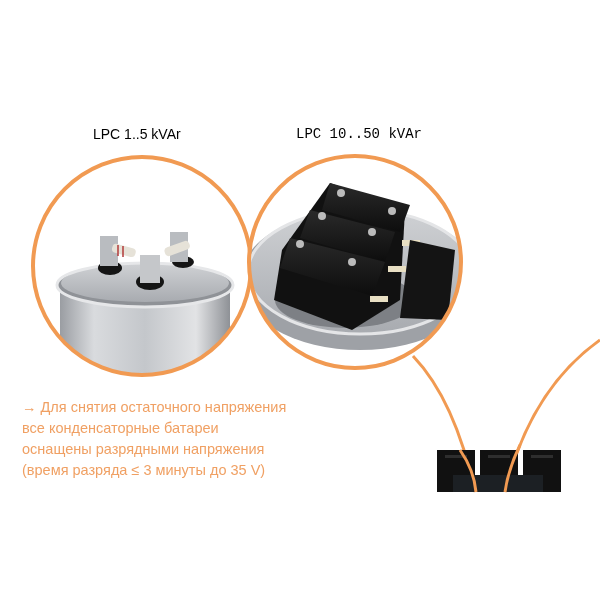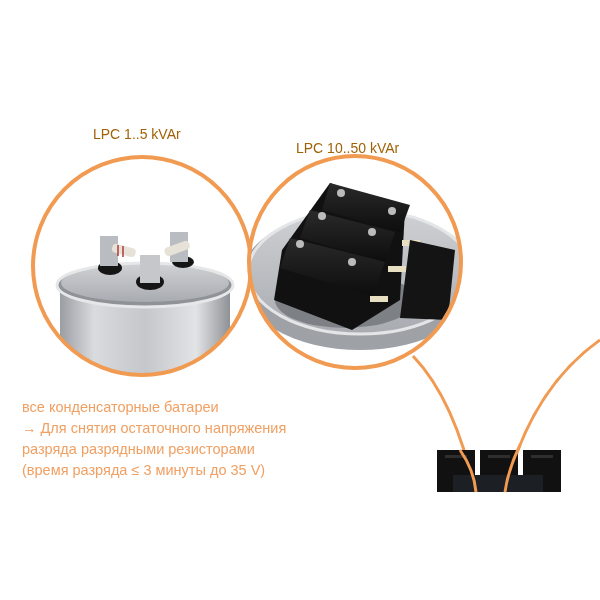--- a/index.html
+++ b/index.html
@@ -1,17 +1,17 @@
 <!DOCTYPE html>
 <html><head>
 <meta charset="utf-8">
 <style>
   html, body { margin:0; padding:0; background:#ffffff; }
   body { width:600px; height:600px; position:relative; overflow:hidden; font-family:"Liberation Sans", sans-serif; }
-  .label { position:absolute; color:#a16207; font-size:14px; white-space:nowrap; }
+  .label { position:absolute; color:#000000; font-size:14px; white-space:nowrap; }
   .note { position:absolute; left:22px; top:397px; color:#f0a063; font-size:14.5px; line-height:21px; }
   .note div { white-space:nowrap; }
   svg.scene { position:absolute; left:0; top:0; }
 </style>
 </head>
 <body>
 
 <svg class="scene" width="600" height="600" viewBox="0 0 600 600">
   <defs>
     <clipPath id="clipL">
@@ -94,20 +94,20 @@
     <rect x="453" y="475" width="90" height="17" fill="#1c2024"></rect>
     <rect x="445" y="455" width="22" height="3" fill="#2e2e2e"></rect>
     <rect x="488" y="455" width="22" height="3" fill="#2e2e2e"></rect>
     <rect x="531" y="455" width="22" height="3" fill="#2e2e2e"></rect>
   </g>
   <path d="M 460 450 Q 474 470 476 492" fill="none" stroke="#f19a52" stroke-width="3"></path>
   <path d="M 520 445 Q 508 470 505 492" fill="none" stroke="#f19a52" stroke-width="3"></path>
 </svg>
 
 <div class="label" style="left:93px; top:126px;">LPC 1..5 kVAr</div>
-<div class="label" style="left:296px; top:140px;">LPC 10..50 kVAr</div>
+<div class="label" style="left:296px; top:126px;font-family:Liberation Mono, monospace;">LPC 10..50 kVAr</div>
 
 <div class="note">
+  <div><span>→</span> <span>Для снятия остаточного напряжения</span></div>
   <div>все конденсаторные батареи</div>
-  <div><span>→</span> <span>Для снятия остаточного напряжения</span></div>
-  <div>разряда разрядными резисторами</div>
+  <div>оснащены разрядными напряжения</div>
   <div>(время разряда ≤ 3 минуты до 35 V)</div>
 </div>
 
 </body></html>

